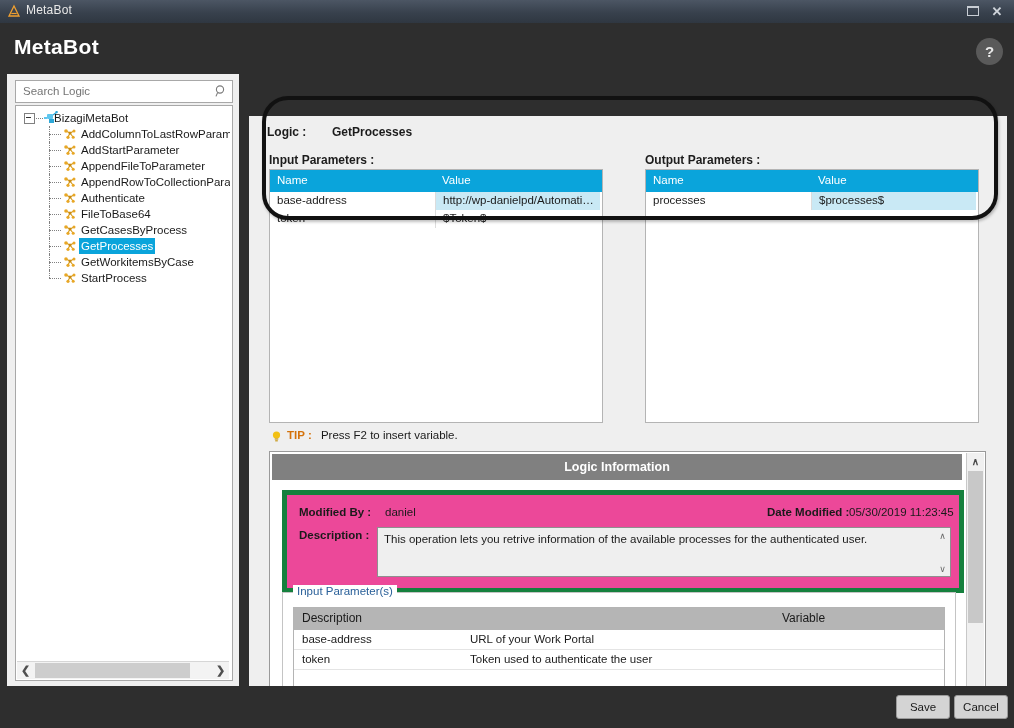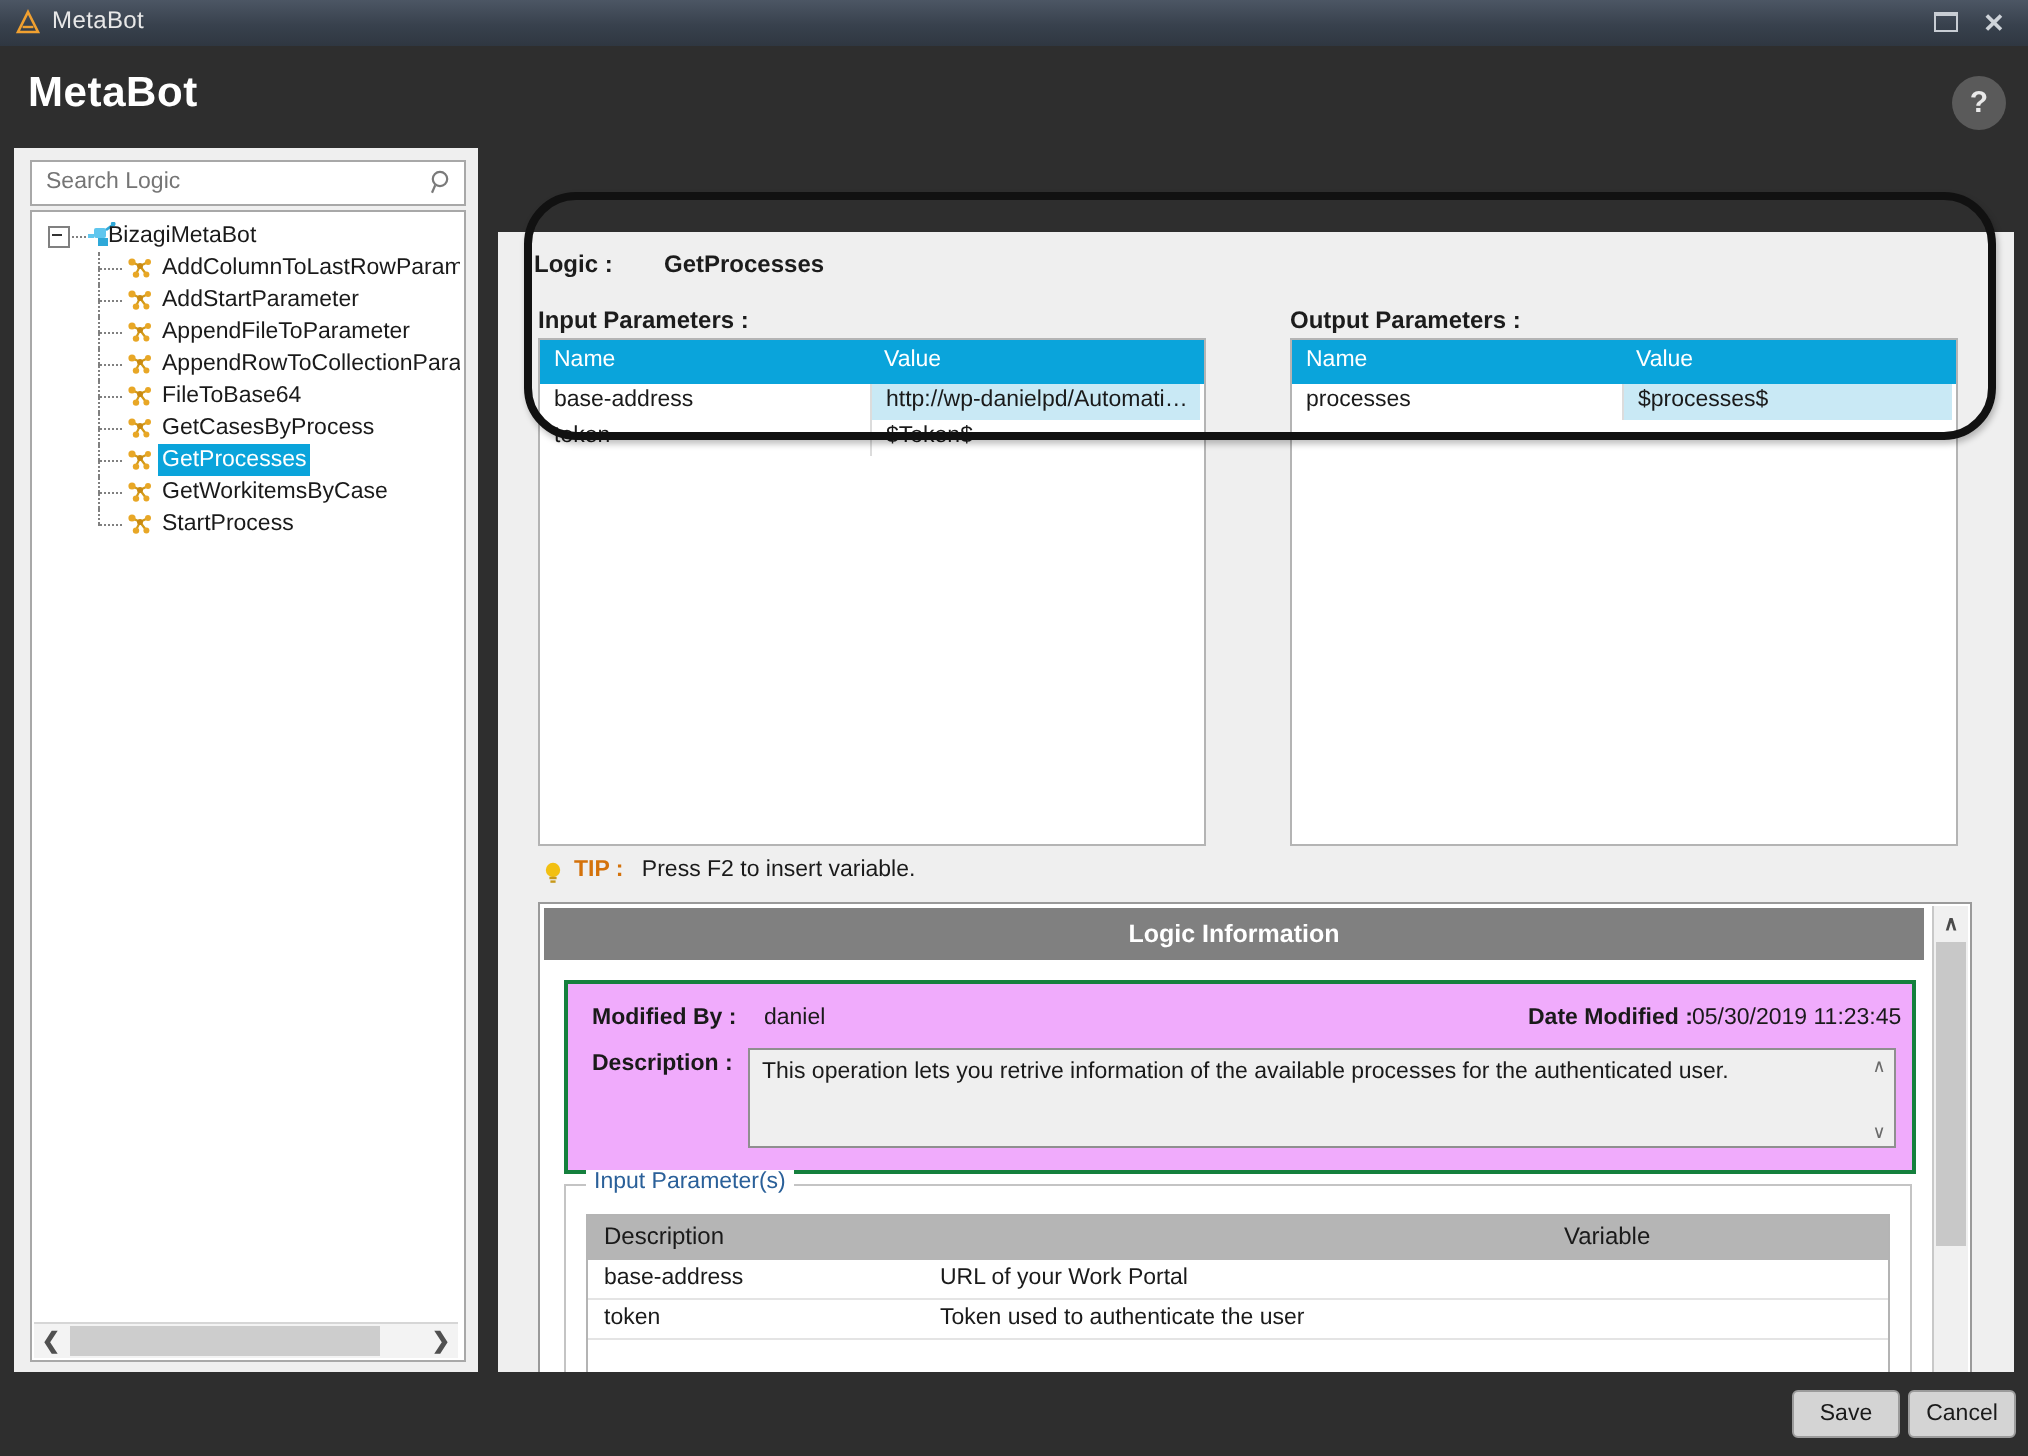--- a/index.html
+++ b/index.html
@@ -84,22 +84,22 @@
   .bulb{position:absolute;left:2px;top:1px;width:11px;height:13px;}
 
   
   .li-wrap{position:absolute;left:20px;top:335px;width:715px;height:277px;
     border:1px solid #9a9a9a;background:#fff;overflow:hidden;}
   .li-head{position:absolute;left:2px;top:2px;width:690px;height:26px;background:#808080;
     color:#fff;font-size:12.5px;font-weight:bold;display:flex;align-items:center;
     justify-content:center;}
   .li-body{position:absolute;left:2px;top:30px;width:690px;height:245px;background:#fff;}
 
-  .li-card{position:absolute;left:10px;top:8px;width:672px;height:93px;border:2px solid #15803d;
-    background:#f0abfc;}
+  .li-card{position:absolute;left:10px;top:8px;width:672px;height:93px;border:5px solid #15803d;
+    background:#ec4899;}
   .fld-label{position:absolute;font-size:11.5px;font-weight:bold;color:#1a1a1a;}
   .fld-value{position:absolute;font-size:11.5px;color:#1a1a1a;}
   .desc-box{position:absolute;left:90px;top:32px;width:572px;height:48px;background:#efefef;
     border:1px solid #8f8f8f;}
   .desc-text{position:absolute;left:6px;top:4px;width:534px;font-size:11.5px;color:#1a1a1a;
     line-height:14px;}
   .desc-sb{position:absolute;right:1px;top:1px;width:13px;height:46px;background:#efefef;}
   .desc-sb .a{position:absolute;left:0;width:13px;height:13px;color:#6a6a6a;font-size:9px;
     display:flex;align-items:center;justify-content:center;}
 
@@ -241,20 +241,35 @@
               <span class="node-icon"><svg width="13" height="12" viewBox="0 0 13 12">
                   <path d="M3 3 L7 5 M7 5 L11 3 M7 5 L5 9 M7 5 L10 9" stroke="#d39a18" stroke-width="1.1"></path>
                   <circle cx="3" cy="3" r="1.8" fill="#e8a726"></circle>
                   <circle cx="11" cy="3" r="1.5" fill="#e8a726"></circle>
                   <circle cx="7" cy="5" r="1.5" fill="#c98a12"></circle>
                   <circle cx="5" cy="9.3" r="1.6" fill="#e8a726"></circle>
                   <circle cx="10.2" cy="9.3" r="1.5" fill="#e8a726"></circle>
                 </svg></span>
             </span>
             <span class="lbl" style="left:63px;">AppendRowToCollectionParameter</span>
+          </div>
+          <div class="tnode">
+            <span class="dots" style="left:33px;top:0;height:16px;"></span>
+            <span class="dash" style="left:33px;top:8px;width:12px;"></span>
+            <span style="position:absolute;left:47px;top:0;width:13px;height:16px;">
+              <span class="node-icon"><svg width="13" height="12" viewBox="0 0 13 12">
+                  <path d="M3 3 L7 5 M7 5 L11 3 M7 5 L5 9 M7 5 L10 9" stroke="#d39a18" stroke-width="1.1"></path>
+                  <circle cx="3" cy="3" r="1.8" fill="#e8a726"></circle>
+                  <circle cx="11" cy="3" r="1.5" fill="#e8a726"></circle>
+                  <circle cx="7" cy="5" r="1.5" fill="#c98a12"></circle>
+                  <circle cx="5" cy="9.3" r="1.6" fill="#e8a726"></circle>
+                  <circle cx="10.2" cy="9.3" r="1.5" fill="#e8a726"></circle>
+                </svg></span>
+            </span>
+            <span class="lbl" style="left:63px;">Authenticate</span>
           </div>
           <div class="tnode">
             <span class="dots" style="left:33px;top:0;height:16px;"></span>
             <span class="dash" style="left:33px;top:8px;width:12px;"></span>
             <span style="position:absolute;left:47px;top:0;width:13px;height:16px;">
               <span class="node-icon"><svg width="13" height="12" viewBox="0 0 13 12">
                   <path d="M3 3 L7 5 M7 5 L11 3 M7 5 L5 9 M7 5 L10 9" stroke="#d39a18" stroke-width="1.1"></path>
                   <circle cx="3" cy="3" r="1.8" fill="#e8a726"></circle>
                   <circle cx="11" cy="3" r="1.5" fill="#e8a726"></circle>
                   <circle cx="7" cy="5" r="1.5" fill="#c98a12"></circle>

